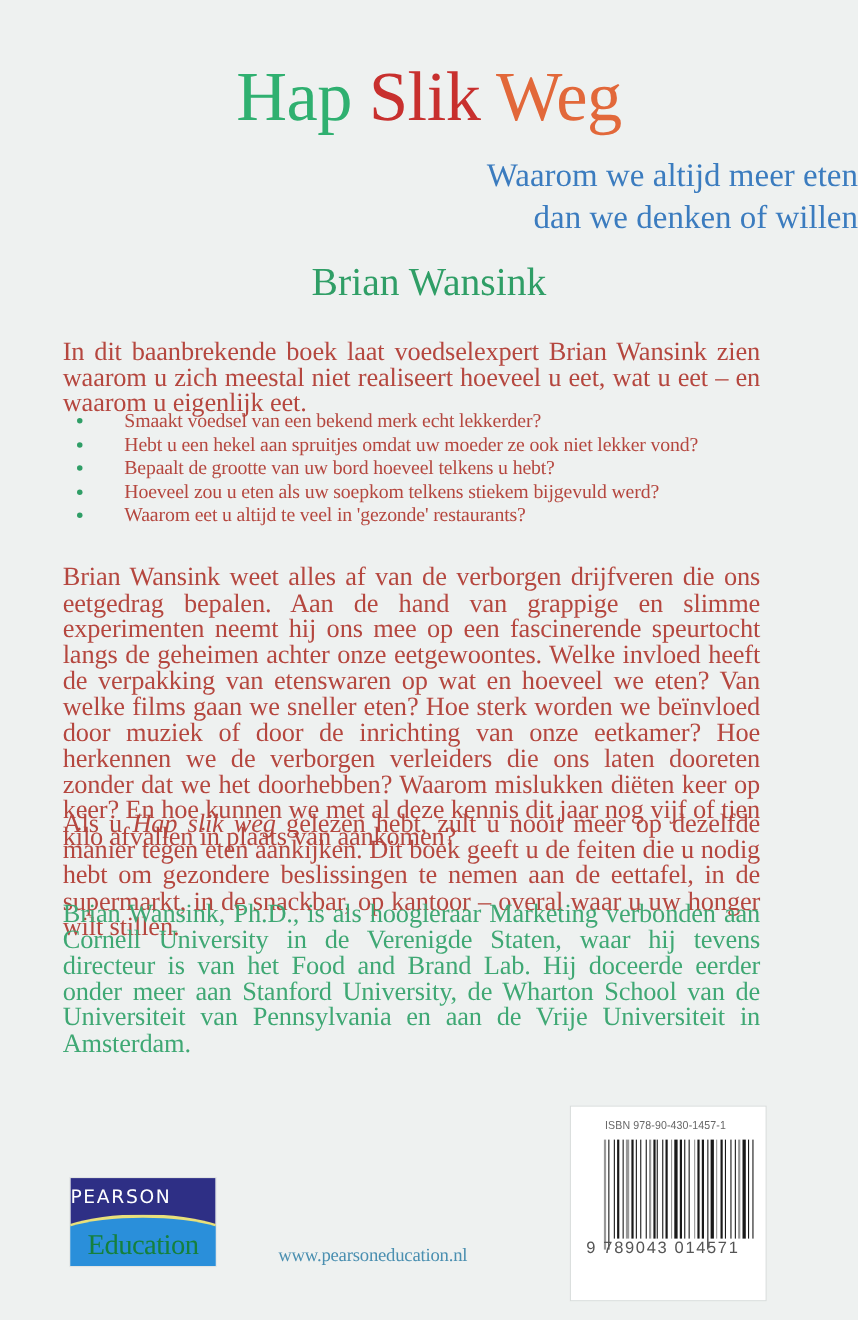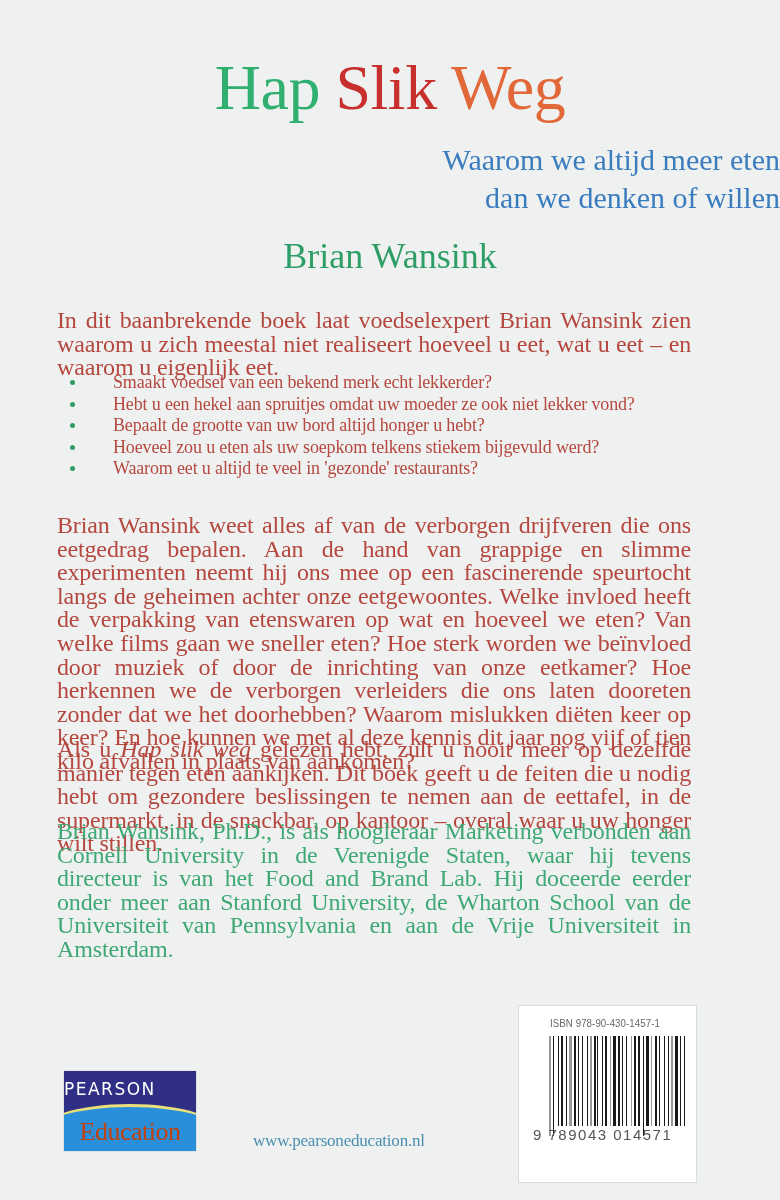--- a/index.html
+++ b/index.html
@@ -137,21 +137,21 @@
       font-family: "DejaVu Sans", "Liberation Sans", sans-serif;
       font-size: 17px;
       letter-spacing: 1.5px;
       line-height: 22px;
     }
     .logo-education {
       position: absolute;
       left: 0; top: 46px;
       width: 132px;
       text-align: center;
-      color: #c2410c;
+      color: #15803d;
       font-family: "Liberation Serif", serif;
       font-size: 26px;
       line-height: 30px;
       letter-spacing: -0.5px;
     }
 
     .website {
       position: absolute;
       left: 253px;
       top: 1130px;
@@ -223,21 +223,21 @@
     <div>dan we denken of willen</div>
   </div>
 
   <div class="author">Brian Wansink</div>
 
   <div class="body-text p1">In dit baanbrekende boek laat voedselexpert Brian Wansink zien waarom u zich meestal niet realiseert hoeveel u eet, wat u eet – en waarom u eigenlijk eet.</div>
 
   <ul class="bullets">
     <li><span class="dot"></span><span>Smaakt voedsel van een bekend merk echt lekkerder?</span></li>
     <li><span class="dot"></span><span>Hebt u een hekel aan spruitjes omdat uw moeder ze ook niet lekker vond?</span></li>
-    <li><span class="dot"></span><span>Bepaalt de grootte van uw bord altijd honger u hebt?</span></li>
+    <li><span class="dot"></span><span>Bepaalt de grootte van uw bord hoeveel telkens u hebt?</span></li>
     <li><span class="dot"></span><span>Hoeveel zou u eten als uw soepkom telkens stiekem bijgevuld werd?</span></li>
     <li><span class="dot"></span><span>Waarom eet u altijd te veel in 'gezonde' restaurants?</span></li>
   </ul>
 
   <div class="body-text p2">Brian Wansink weet alles af van de verborgen drijfveren die ons eetgedrag bepalen. Aan de hand van grappige en slimme experimenten neemt hij ons mee op een fascinerende speurtocht langs de geheimen achter onze eetgewoontes. Welke invloed heeft de verpakking van etenswaren op wat en hoeveel we eten? Van welke films gaan we sneller eten? Hoe sterk worden we beïnvloed door muziek of door de inrichting van onze eetkamer? Hoe herkennen we de verborgen verleiders die ons laten dooreten zonder dat we het doorhebben? Waarom mislukken diëten keer op keer? En hoe kunnen we met al deze kennis dit jaar nog vijf of tien kilo afvallen in plaats van aankomen?</div>
 
   <div class="body-text p3"><span>Als u </span><em>Hap slik weg</em><span> gelezen hebt, zult u nooit meer op dezelfde manier tegen eten aankijken. Dit boek geeft u de feiten die u nodig hebt om gezondere beslissingen te nemen aan de eettafel, in de supermarkt, in de snackbar, op kantoor – overal waar u uw honger wilt stillen.</span></div>
 
   <div class="body-text p4">Brian Wansink, Ph.D., is als hoogleraar Marketing verbonden aan Cornell University in de Verenigde Staten, waar hij tevens directeur is van het Food and Brand Lab. Hij doceerde eerder onder meer aan Stanford University, de Wharton School van de Universiteit van Pennsylvania en aan de Vrije Universiteit in Amsterdam.</div>
 

